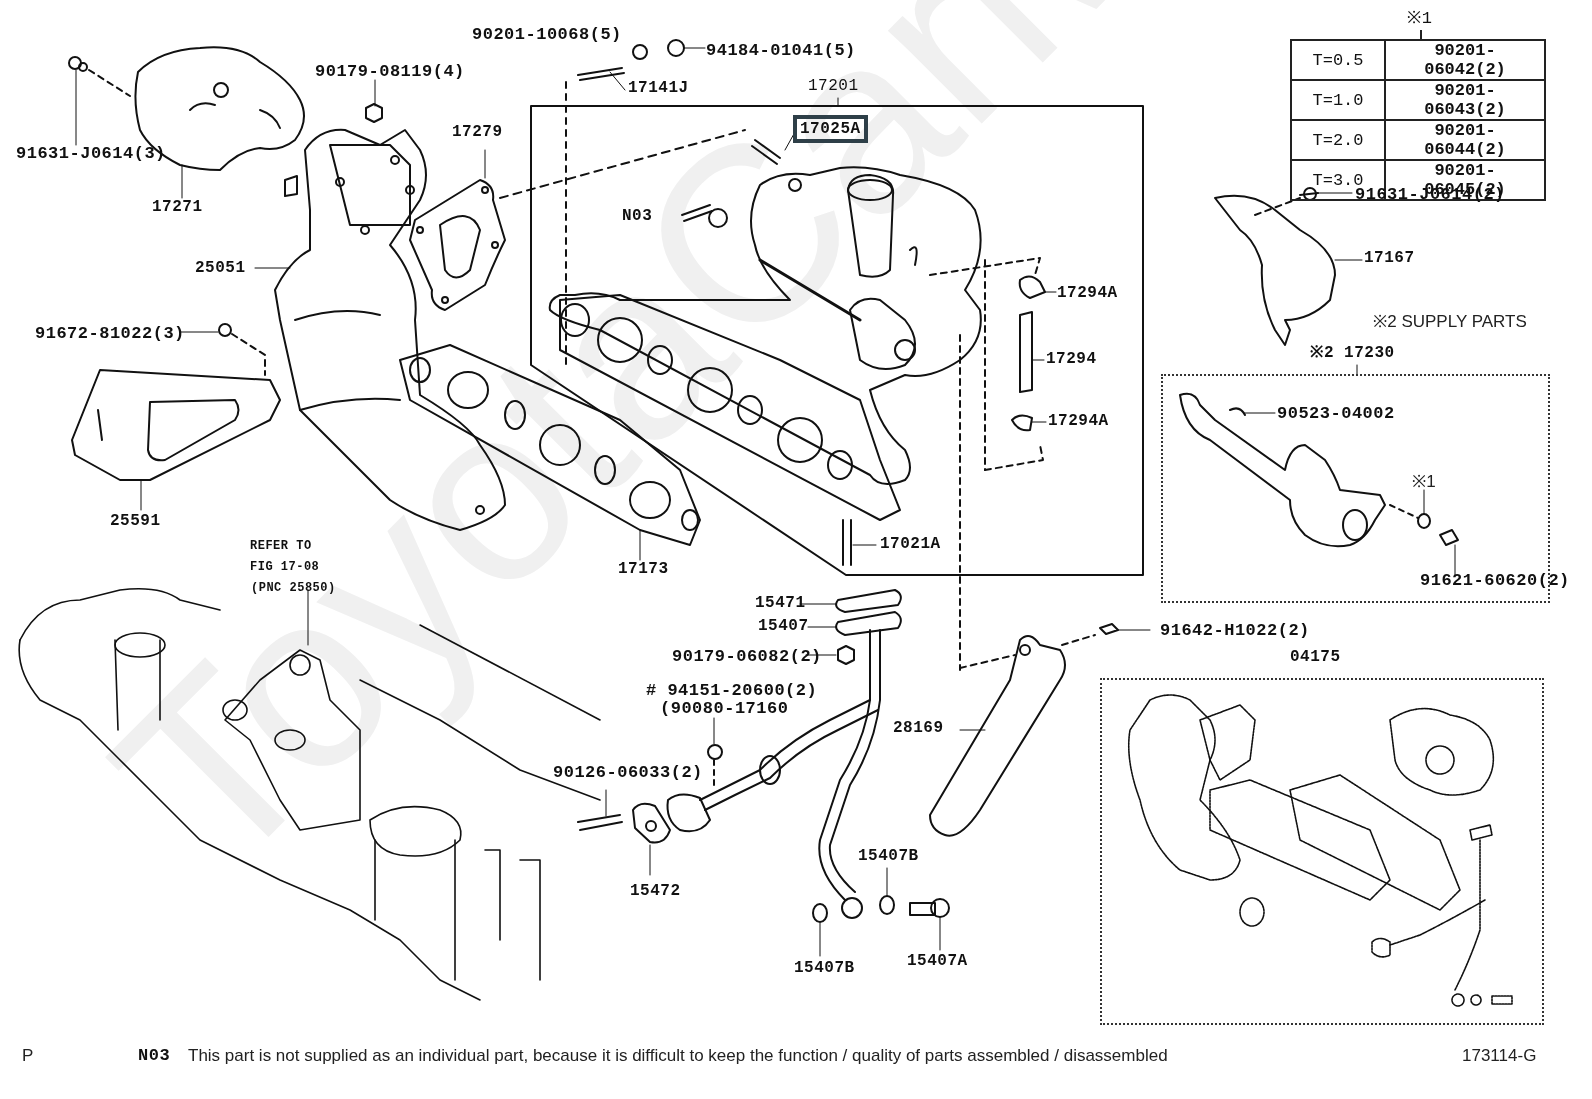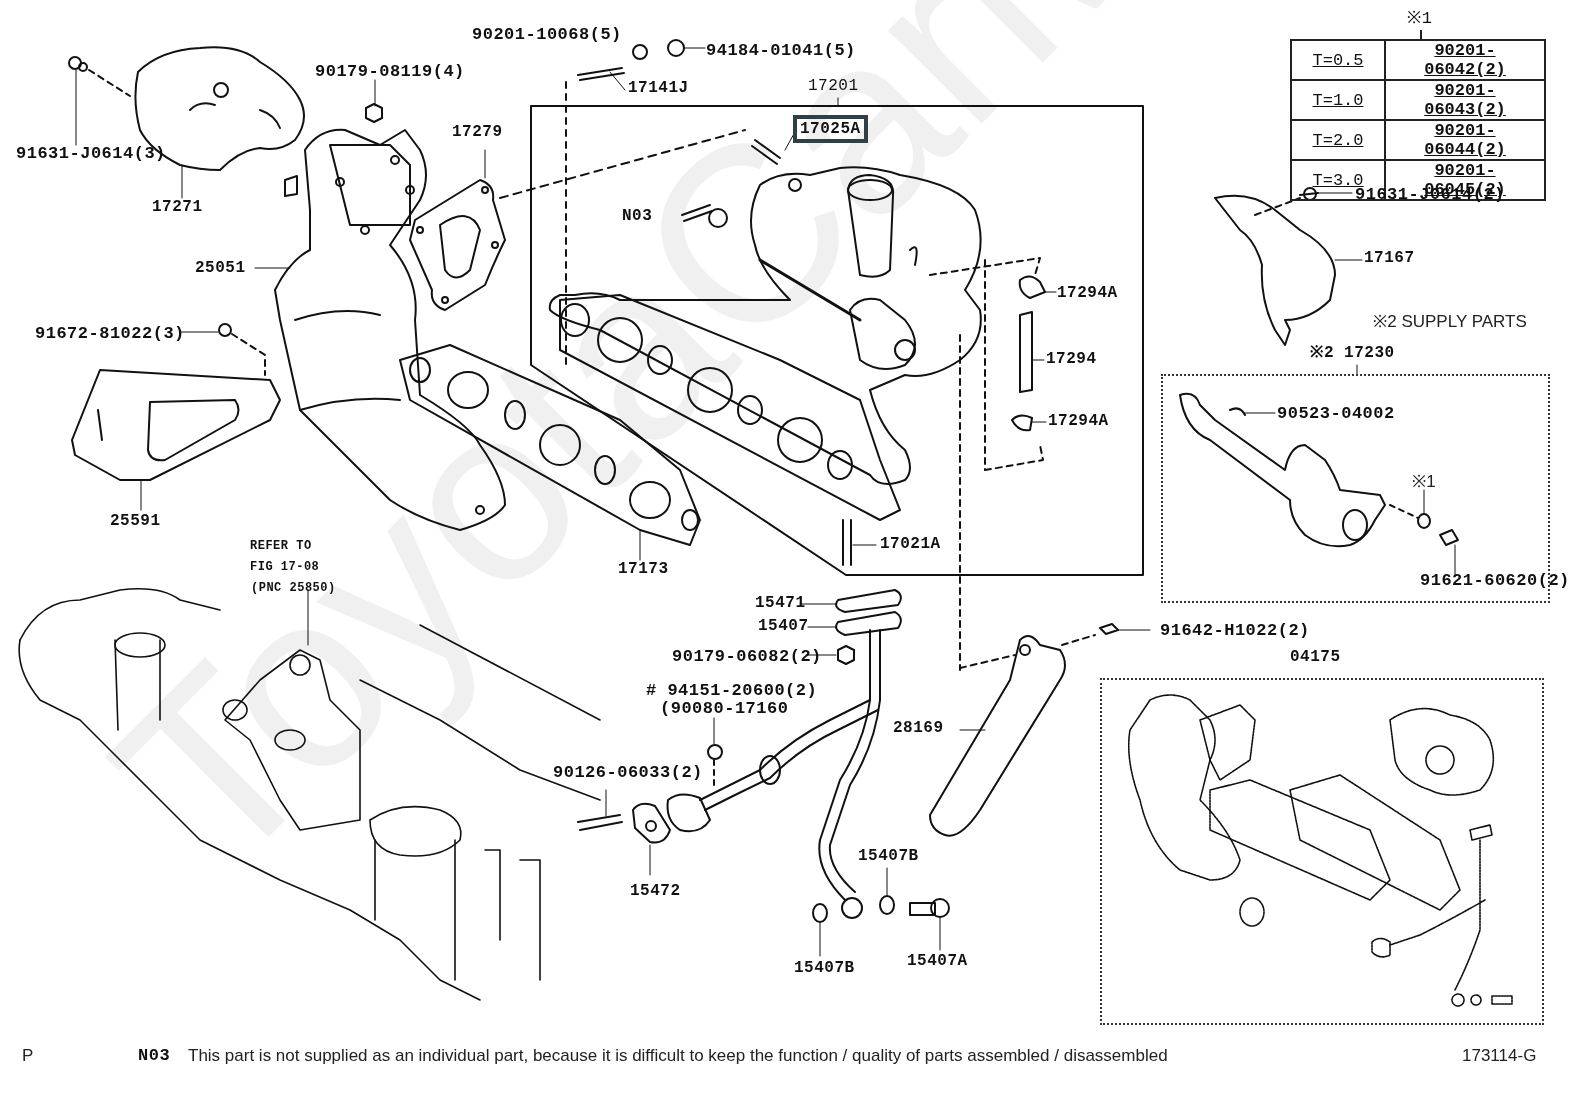--- a/index.html
+++ b/index.html
@@ -7,21 +7,21 @@
          font-family:"DejaVu Sans Mono","Liberation Mono",monospace; color:#111; }
   #stage { position:absolute; left:0; top:0; width:1592px; height:1099px; }
   svg.art { position:absolute; left:0; top:0; }
   .lbl { position:absolute; font-family:"Liberation Mono","DejaVu Sans Mono",monospace;
          font-weight:bold; font-size:17px; white-space:nowrap; color:#111; line-height:1; letter-spacing:0.5px; }
   .lbl.big { font-size:16px; }
   .lbl.sm { font-size:12px; }
   .plain { position:absolute; white-space:nowrap; font-family:"Liberation Sans Narrow","Liberation Sans",sans-serif;
            font-size:17px; color:#222; line-height:1; }
   .highlight { position:absolute; border:4px solid #ec4899; padding:2px 3px; }
-  table.shim { position:absolute; left:1290px; top:39px; border-collapse:collapse;text-decoration:underline; }
+  table.shim { position:absolute; left:1290px; top:39px; border-collapse:collapse; }
   table.shim td { border:2px solid #222; height:25px; padding:0 8px; font-size:17px;
                   font-family:"Liberation Mono","DejaVu Sans Mono",monospace; }
   table.shim td.t { width:76px; text-align:center; font-weight:normal; }
   table.shim td.p { width:142px; text-align:center; font-weight:bold; }
   .box { position:absolute; border:2px solid #222; }
   .box.dotted { border:2px dotted #333; }
   .watermark { position:absolute; left:60px; top:720px; font-family:"Liberation Sans",sans-serif;
                font-size:250px; color:#f0f0f0; transform:rotate(-45deg); transform-origin:left top;
                white-space:nowrap; pointer-events:none; }
   .footer-note { position:absolute; top:1046px; font-family:"Liberation Sans",sans-serif; font-size:17px; color:#222; }

